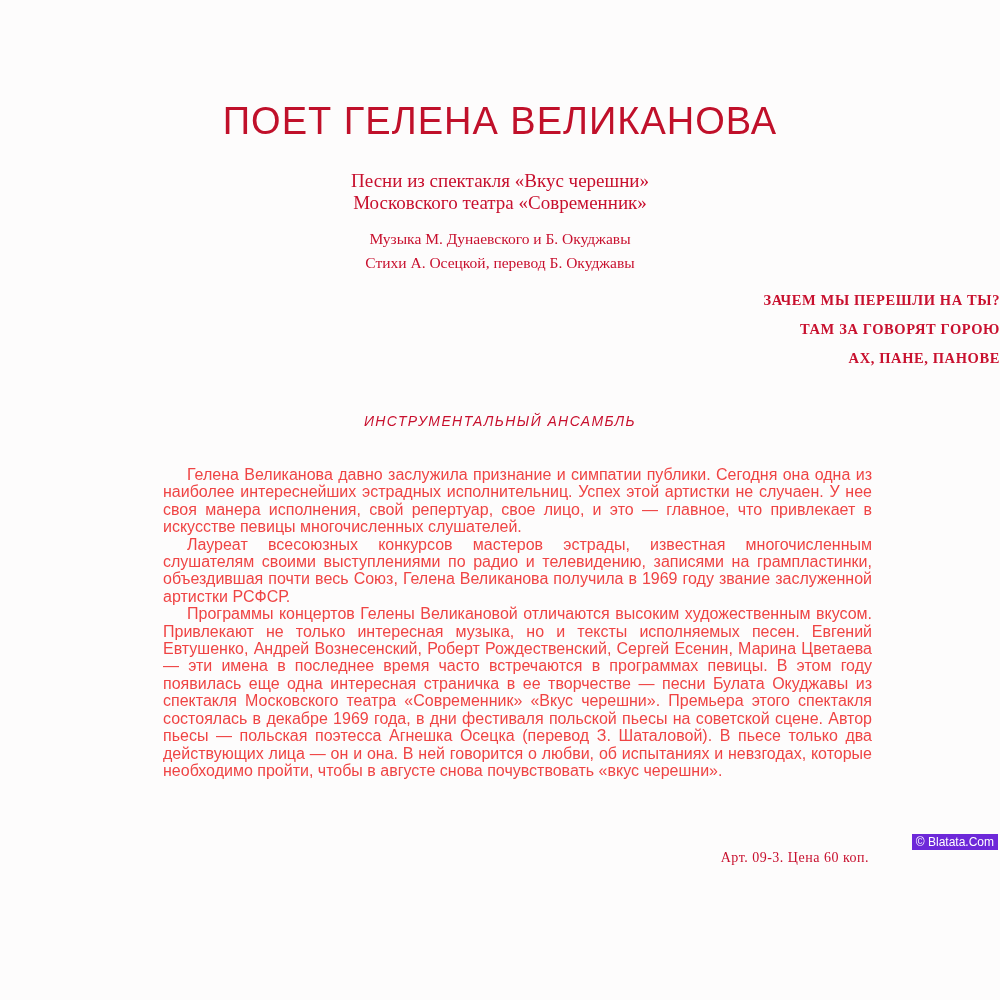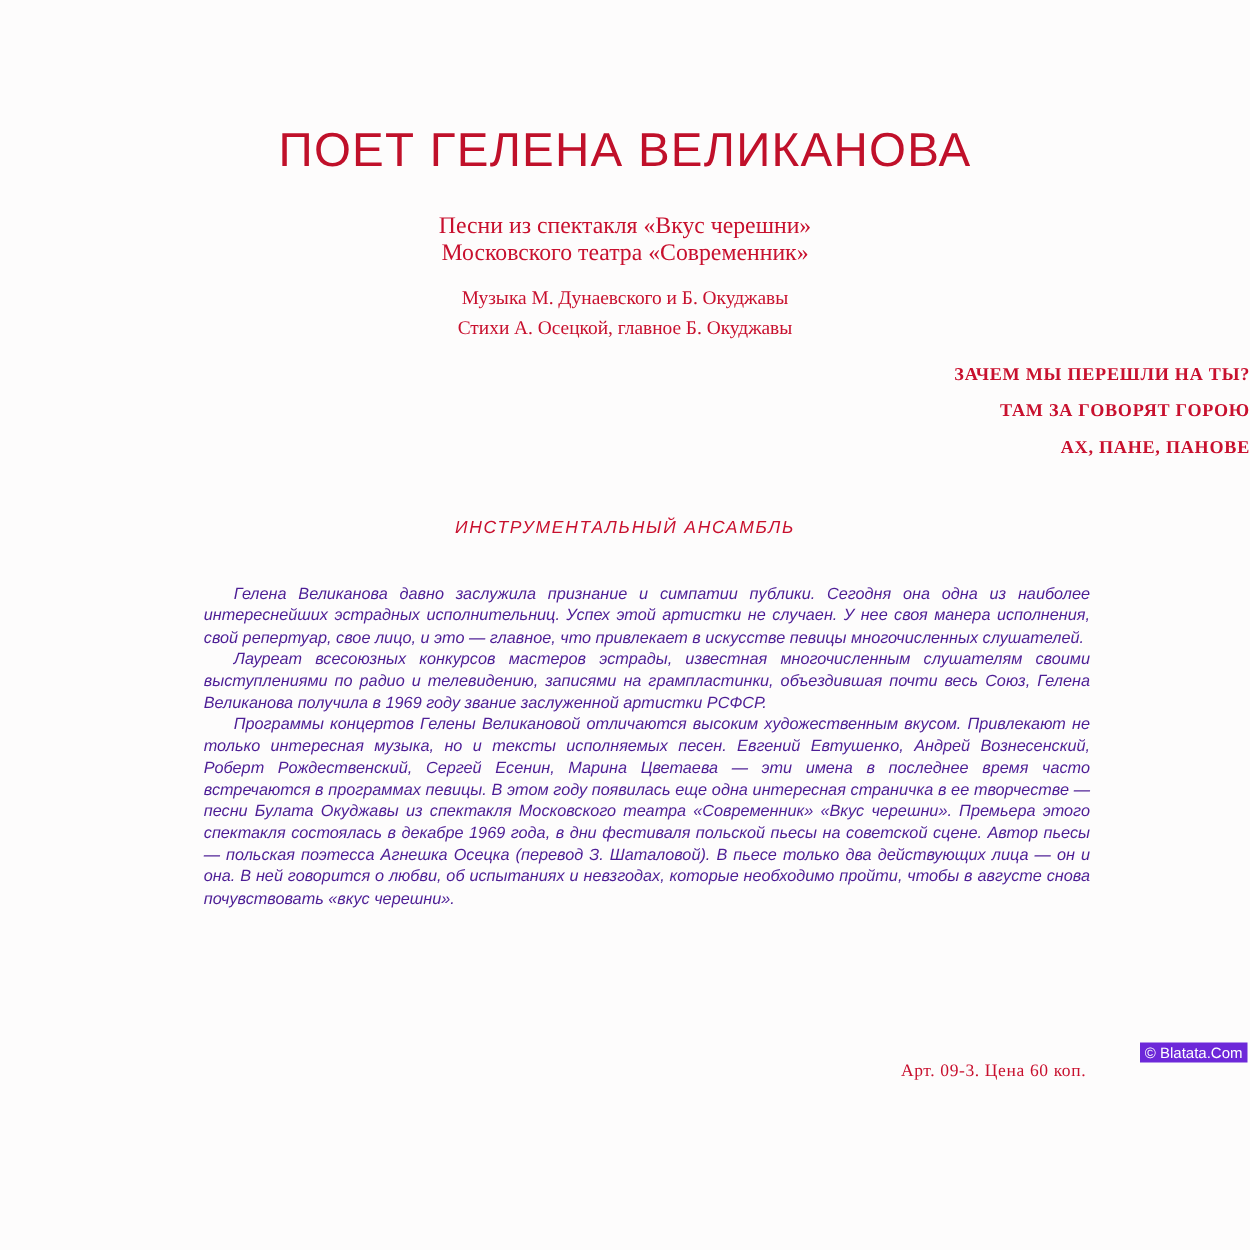--- a/index.html
+++ b/index.html
@@ -79,25 +79,24 @@
       font-size: 14px;
       letter-spacing: 1.4px;
       color: #c8102e;
     }
     .body-text {
       position: absolute;
       top: 466px;
       left: 163px;
       width: 709px;
       font-family: "Liberation Sans", sans-serif;
-      font-size: 13px;
+      font-size: 16px;
       line-height: 17.4px;
-      color: #4c1d95;
+      color: #ef4444;
       text-align: justify;
-      font-style: italic;
     }
     .body-text p {
       margin: 0;
       text-indent: 24px;
       hyphens: manual;
     }
     .price {
       position: absolute;
       top: 850px;
       right: 131px;
@@ -125,21 +124,21 @@
 
   <h1 class="title">ПОЕТ ГЕЛЕНА ВЕЛИКАНОВА</h1>
 
   <div class="subtitle s1">
     <div>Песни из спектакля «Вкус черешни»</div>
     <div>Московского театра «Современник»</div>
   </div>
 
   <div class="credits c1">
     <div>Музыка М. Дунаевского и Б. Окуджавы</div>
-    <div>Стихи А. Осецкой, главное Б. Окуджавы</div>
+    <div>Стихи А. Осецкой, перевод Б. Окуджавы</div>
   </div>
 
   <ul class="songs">
     <li>ЗАЧЕМ МЫ ПЕРЕШЛИ НА ТЫ?</li>
     <li>ТАМ ЗА ГОВОРЯТ ГОРОЮ</li>
     <li>АХ, ПАНЕ, ПАНОВЕ</li>
   </ul>
 
   <div class="ensemble">ИНСТРУМЕНТАЛЬНЫЙ АНСАМБЛЬ</div>
 

